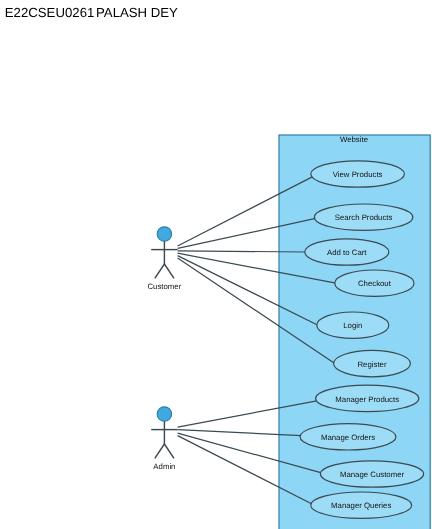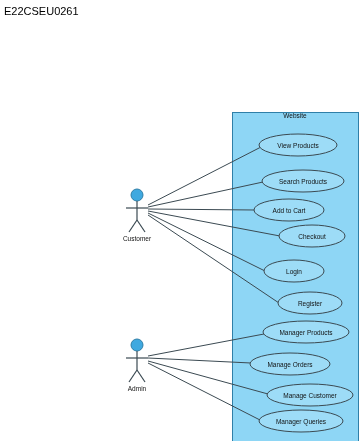--- a/index.html
+++ b/index.html
@@ -79,20 +79,21 @@
     fill: #111111;
     text-anchor: middle;
   }
 </style>
 </head>
 <body>
 
 <div id="stage">
 
   <div class="header-text" id="roll-no">E22CSEU0261</div>
+  <div class="header-text" id="student-name">PALASH DEY</div>
 
   <svg id="diagram" viewBox="0 0 360 441">
 
     <rect class="system-box" x="232.5" y="112.5" width="126" height="329"></rect>
     <text class="system-label" x="295" y="118">Website</text>
 
     <line class="assoc-line" x1="148" y1="205" x2="261" y2="147"></line>
     <line class="assoc-line" x1="148" y1="207" x2="263" y2="182"></line>
     <line class="assoc-line" x1="148" y1="209" x2="255" y2="210"></line>
     <line class="assoc-line" x1="148" y1="211" x2="280" y2="236"></line>

